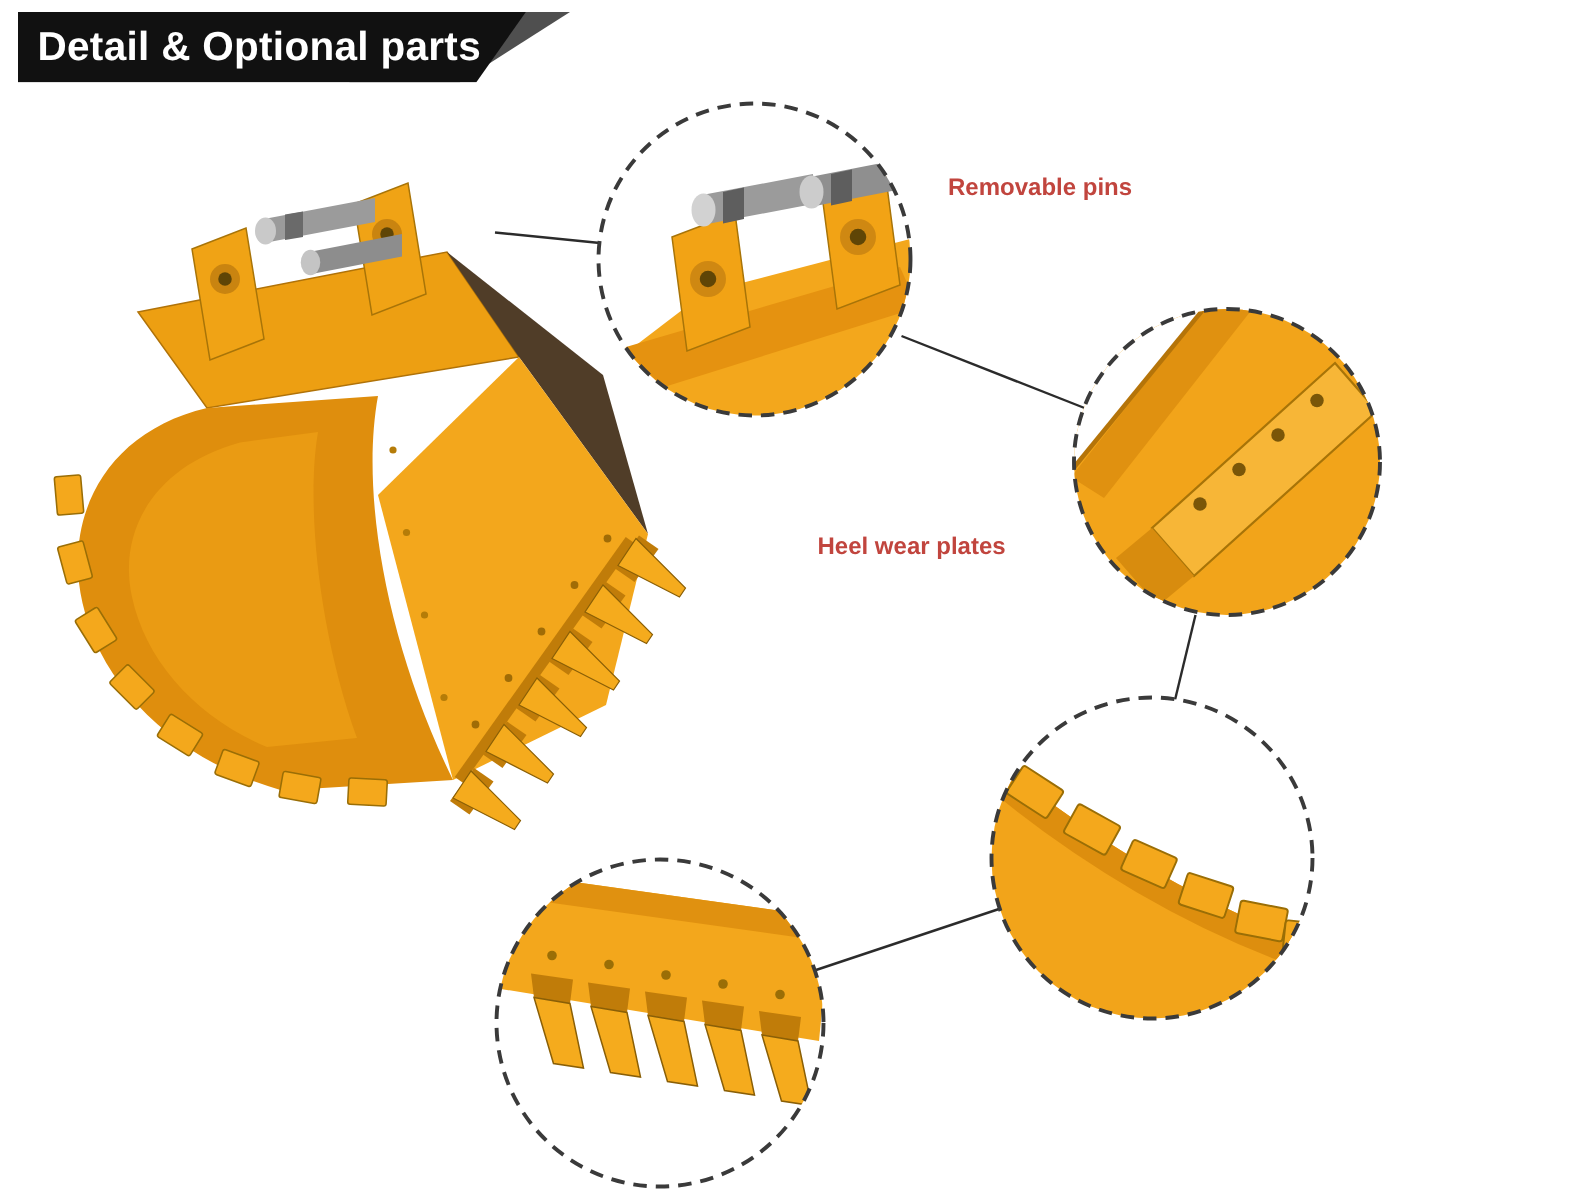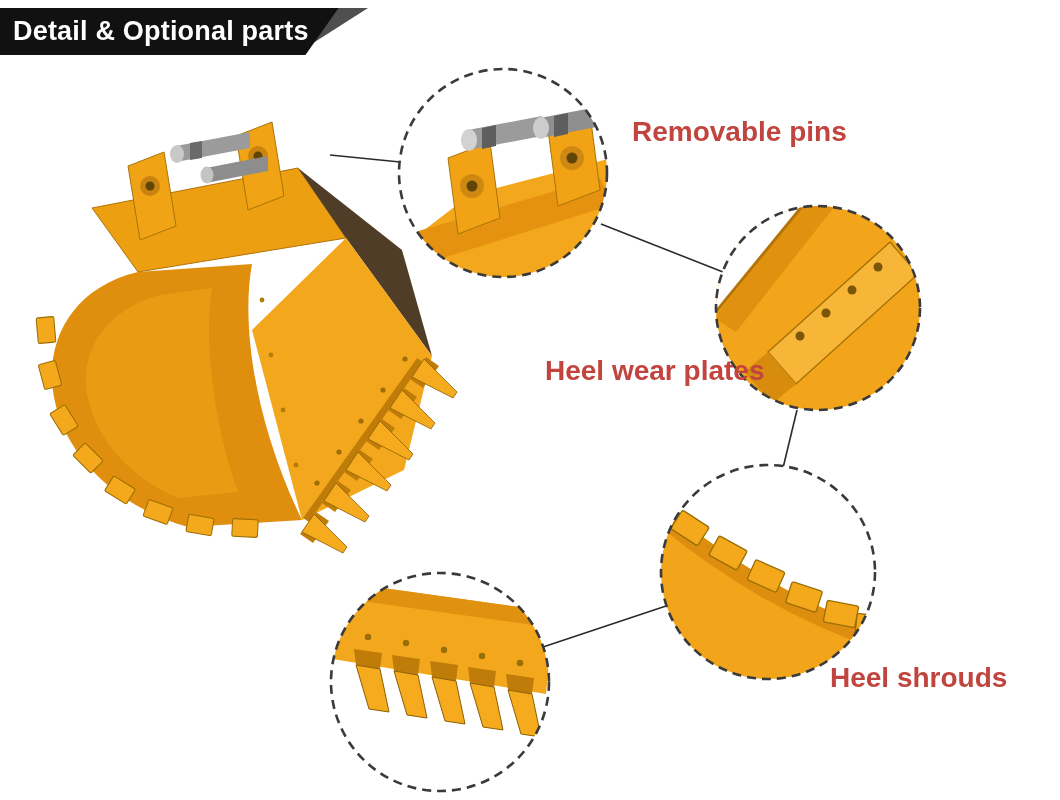--- a/index.html
+++ b/index.html
@@ -10,33 +10,33 @@
     --callout-border:#3a3a3a;
     --connector:#2b2b2b;
     --background:#ffffff;
   }
   *{margin:0;padding:0;box-sizing:border-box;}
   html,body{width:1060px;height:800px;background:var(--background);overflow:hidden;
     font-family:"Liberation Sans","DejaVu Sans",sans-serif;}
   .stage{position:relative;width:1060px;height:800px;background:var(--background);}
 
   
-  .banner{position:absolute;left:0;top:8px;width:368px;height:47px;}
+  .banner{position:absolute;left:12px;top:8px;width:368px;height:47px;}
   .banner-gray{position:absolute;inset:0;background:var(--banner-accent);
     clip-path:polygon(76% 0%,100% 0%,80% 100%,60% 100%);}
   .banner-black{position:absolute;inset:0;background:var(--banner-bg);
     clip-path:polygon(0 0,92% 0,83% 100%,0 100%);}
   .banner h1{position:absolute;left:13px;top:0;line-height:47px;font-size:27px;
     font-weight:bold;color:var(--banner-text);white-space:nowrap;letter-spacing:0.2px;}
 
   
   svg.scene{position:absolute;left:0;top:0;width:1060px;height:800px;}
 
   
-  .callout-label{position:absolute;color:var(--label-red);font-size:28px;font-weight:600;
+  .callout-label{position:absolute;color:var(--label-red);font-size:16px;font-weight:600;
     white-space:nowrap;line-height:1.1;}
   .lbl-removable-pins{left:632px;top:117px;}
   .lbl-side-wear-plates{left:545px;top:356px;}
   .lbl-heel-shrouds{left:830px;top:663px;}
   .lbl-bucket-teeth{left:178px;top:696px;}
 </style>
 </head>
 <body>
 
 <div class="stage">
@@ -223,14 +223,13 @@
             <circle cx="482" cy="656" r="3.2"></circle>
           <circle cx="520" cy="663" r="3.2"></circle>
         </g>
       </g>
       <circle cx="440" cy="682" r="109" fill="none" stroke="var(--callout-border,#3a3a3a)" stroke-width="2.6" stroke-dasharray="9 6"></circle>
     </g>
   </svg>
 
   <div class="callout-label lbl-removable-pins">Removable pins</div>
   <div class="callout-label lbl-side-wear-plates">Heel wear plates</div>
-  <div class="callout-label lbl-heel-shrouds">Heel shrouds</div>
 </div>
 
 </body></html>

